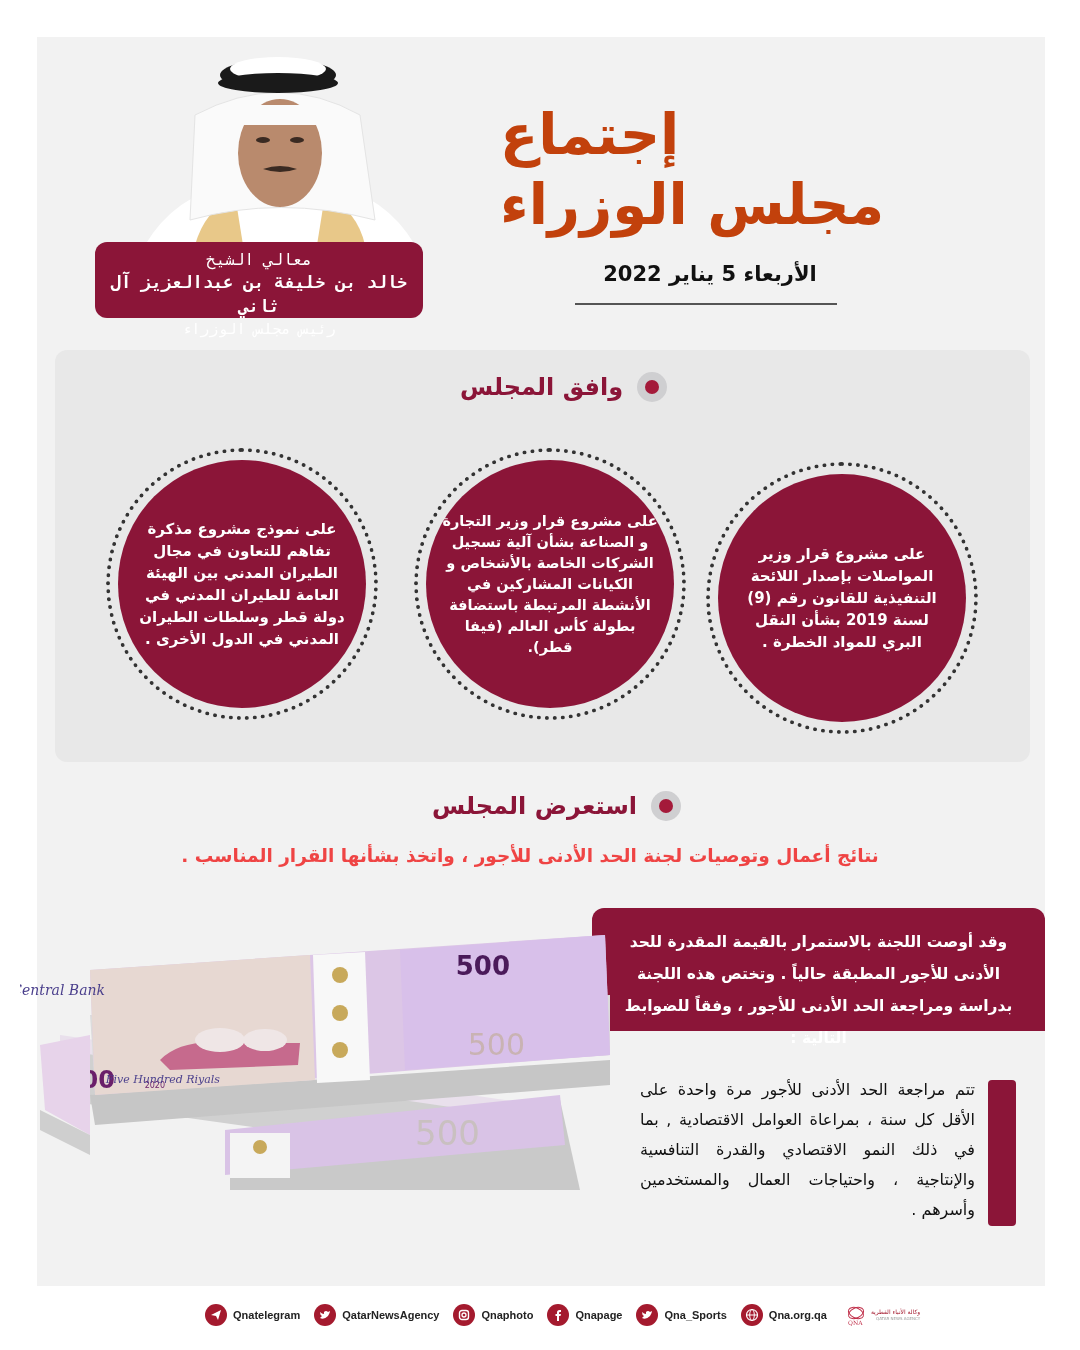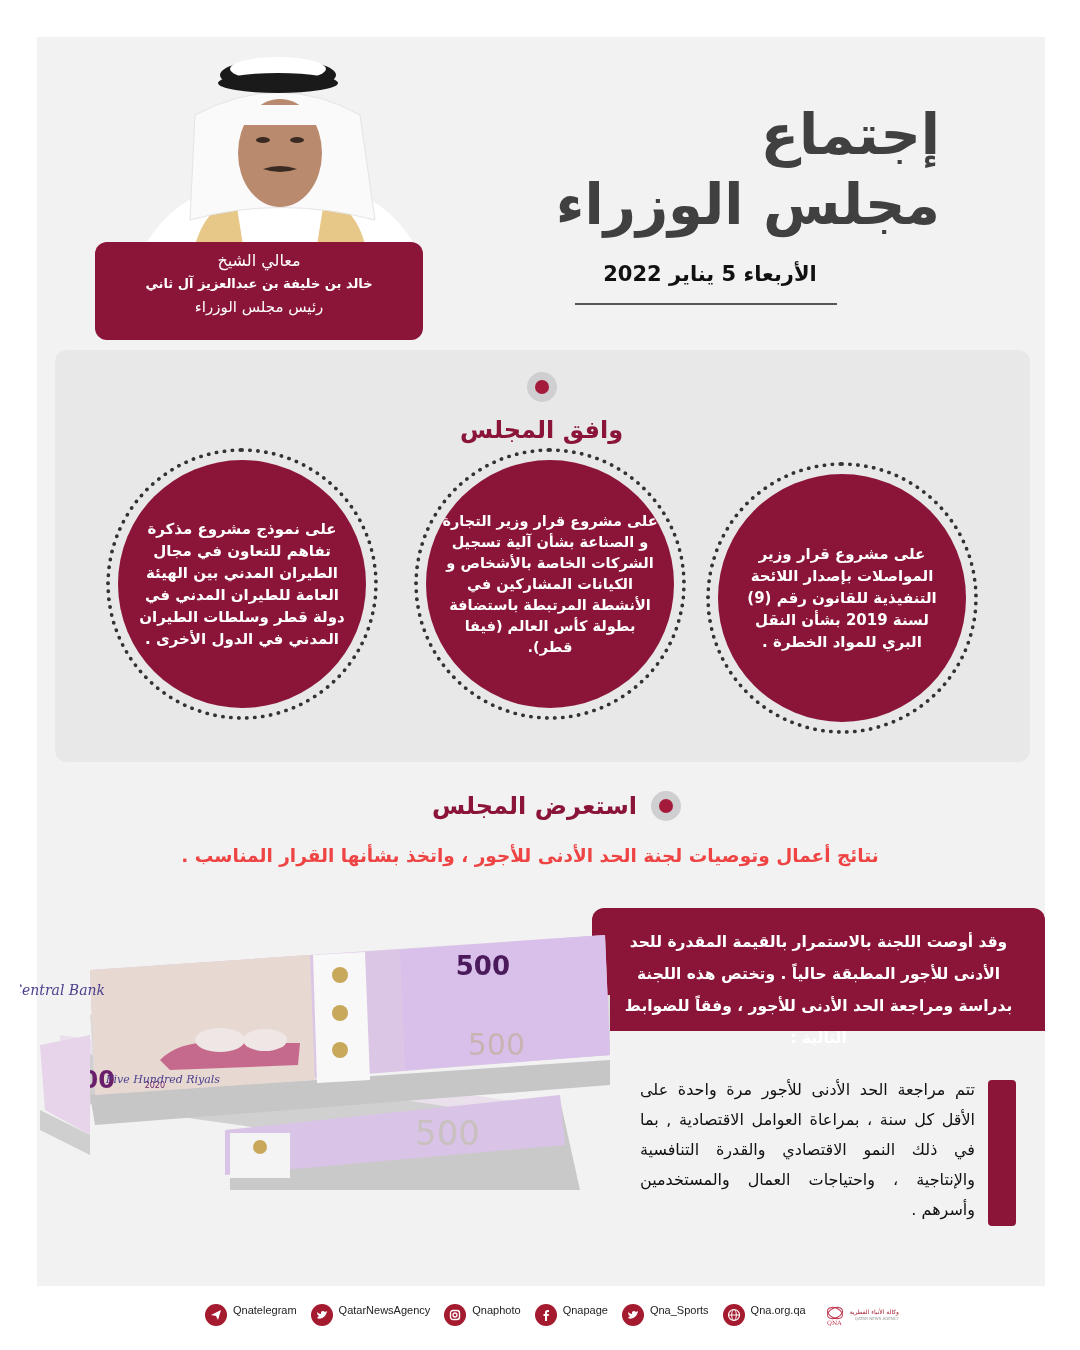--- a/index.html
+++ b/index.html
@@ -2,32 +2,32 @@
 <html><head>
 <meta charset="utf-8">
 <style>
   * { box-sizing: border-box; margin: 0; padding: 0; }
   html, body { width: 1080px; height: 1350px; background: #ffffff; overflow: hidden; }
   body { position: relative; font-family: "DejaVu Sans", sans-serif; direction: rtl; }
 
   .panel { position: absolute; left: 37px; top: 37px; width: 1008px; height: 1249px; background: #f2f2f2; }
 
   
-  .title { position: absolute; left: 500px; top: 100px; width: 440px; text-align: right; color: #404040;
+  .title { position: absolute; left: 500px; top: 100px; width: 440px; text-align: left; color: #c2410c;
            font-family: "DejaVu Sans", sans-serif; font-weight: bold; font-size: 56px; line-height: 70px; }
   .date { position: absolute; left: 560px; top: 262px; width: 300px; text-align: center; color: #111;
           font-weight: bold; font-size: 21px; }
   .date-rule { position: absolute; left: 575px; top: 303px; width: 262px; height: 2px; background: #555; }
 
   
   .portrait { position: absolute; left: 135px; top: 45px; width: 290px; height: 200px; }
-  .name-card { position: absolute; left: 95px; top: 242px; width: 328px; height: 98px; background: #8b1538;
-               border-radius: 12px; color: #fff; text-align: center; padding-top: 8px; }
+  .name-card { position: absolute; left: 95px; top: 242px; width: 328px; height: 76px; background: #8b1538;
+               border-radius: 12px; color: #fff; text-align: center; padding-top: 8px; font-family: Liberation Mono, monospace; }
   .name-card .l1 { font-size: 16px; line-height: 22px; }
-  .name-card .l2 { font-size: 13px; line-height: 24px; font-weight: bold; }
+  .name-card .l2 { font-size: 17px; line-height: 24px; font-weight: bold; }
   .name-card .l3 { font-size: 15px; line-height: 22px; }
 
   
   .approved-box { position: absolute; left: 55px; top: 350px; width: 975px; height: 412px; background: #e8e8e8; border-radius: 12px; }
   .sec-head { position: absolute; display: flex; align-items: center; gap: 14px; }
   .sec-head .bullet { width: 30px; height: 30px; border-radius: 50%; background: #cfcfd1; display: flex; align-items: center; justify-content: center; }
   .sec-head .bullet span { width: 14px; height: 14px; border-radius: 50%; background: #a41a3a; display: block; }
   .sec-head .label { color: #8b1538; font-weight: bold; font-size: 24px; }
 
   .circle { position: absolute; width: 272px; height: 272px; border-radius: 50%; border: 4px dotted #333;
@@ -44,21 +44,21 @@
               line-height: 32px; padding: 18px 20px 0 20px; }
   .rule-bar { position: absolute; left: 988px; top: 1080px; width: 28px; height: 146px; background: #8b1538; border-radius: 4px; }
   .rule-text { position: absolute; left: 640px; top: 1075px; width: 335px; color: #111; font-size: 16px; line-height: 30px;
                text-align: justify; text-align-last: right; }
 
   
   .money { position: absolute; left: 20px; top: 935px; width: 600px; height: 275px; }
 
   
   .footer { position: absolute; left: 205px; top: 1300px; height: 30px; display: flex; align-items: center; direction: ltr; gap: 14px; }
-  .social { display: flex; gap: 6px; font-size: 11px; color: #222; font-family: "Liberation Sans", sans-serif; }
+  .social { display: flex; align-items: center; gap: 6px; font-size: 11px; color: #222; font-family: "Liberation Sans", sans-serif; font-weight: bold; }
   .social .ic { width: 22px; height: 22px; border-radius: 50%; background: #a41a2e; display: flex; align-items: center; justify-content: center; }
   .qna-logo { display: flex; align-items: center; gap: 4px; margin-left: 4px; }
   .qna-logo .txt { font-size: 6px; color: #a41a2e; line-height: 7px; direction: rtl; text-align: right; }
 </style>
 </head>
 <body>
 
 <div class="panel"></div>
 
 <div class="title">
@@ -88,21 +88,21 @@
   <ellipse cx="143" cy="38" rx="60" ry="10" fill="#1a1a1a"></ellipse>
 </svg>
 
 <div class="name-card">
   <div class="l1">معالي الشيخ</div>
   <div class="l2">خالد بن خليفة بن عبدالعزيز آل ثاني</div>
   <div class="l3">رئيس مجلس الوزراء</div>
 </div>
 
 <div class="approved-box"></div>
-<div class="sec-head" style="left:460px; top:372px;flex-direction:column;">
+<div class="sec-head" style="left:460px; top:372px;">
   <div class="bullet">
       <span></span>
     </div>
   <div class="label">وافق المجلس</div>
 </div>
 
 <div class="circle" style="left:706px; top:462px;">
   <div class="inner">على مشروع قرار وزير المواصلات بإصدار اللائحة التنفيذية للقانون رقم (9) لسنة 2019 بشأن النقل البري للمواد الخطرة .</div>
 </div>
 <div class="circle" style="left:414px; top:448px;">

